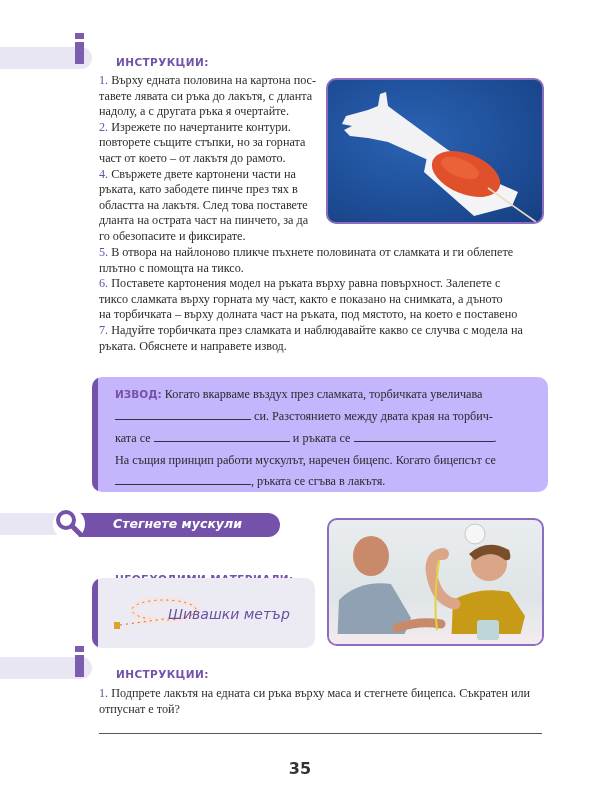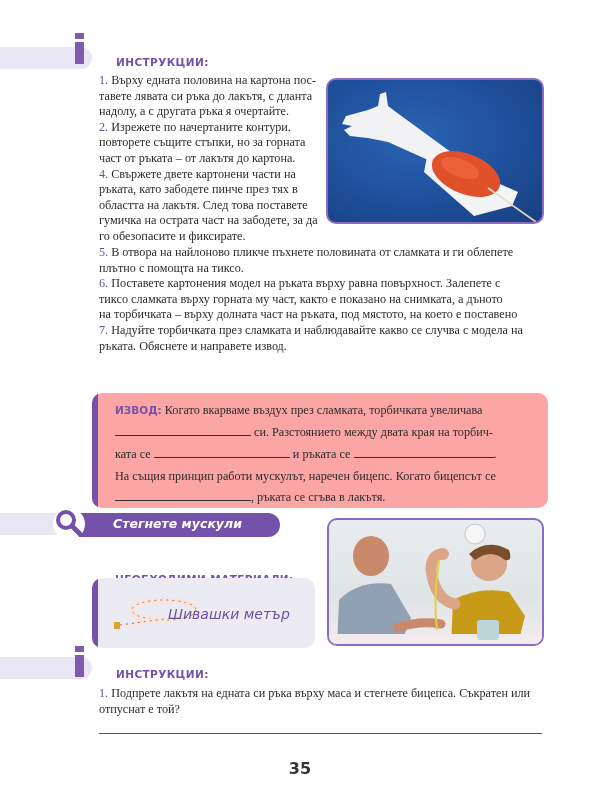--- a/index.html
+++ b/index.html
@@ -15,21 +15,21 @@
   .info-i .dot { position: absolute; left: 0; top: 0; width: 9px; height: 6px; background: #7b5cae; }
   .info-i .stem { position: absolute; left: 0; top: 9px; width: 9px; height: 22px; background: #7b5cae; }
 
   .heading { position: absolute; font-family: "DejaVu Sans", sans-serif; font-weight: bold; font-size: 10.5px; letter-spacing: 0.4px; color: #7452aa; }
 
   .text-block { position: absolute; }
 
   .photo { position: absolute; border: 2px solid #8a6cc0; border-radius: 10px; overflow: hidden; }
 
   
-  .conclusion { position: absolute; left: 92px; top: 377px; width: 456px; height: 115px; background: #fca5a5; border-radius: 10px; overflow: hidden; margin-top: 16px; }
+  .conclusion { position: absolute; left: 92px; top: 377px; width: 456px; height: 115px; background: #c4b5fd; border-radius: 10px; overflow: hidden; }
   .conclusion .accent { position: absolute; left: 0; top: 0; bottom: 0; width: 6px; background: #7452aa; }
   .conclusion .line { position: absolute; left: 23px; font-family: "Liberation Serif", serif; font-size: 12.2px; color: #2b2b2b; white-space: nowrap; }
   .blank { display: inline-block; border-bottom: 1px solid #333; height: 11px; vertical-align: baseline; }
   .concl-label { font-family: "DejaVu Sans", sans-serif; font-weight: bold; font-size: 10.5px; color: #7452aa; }
 
   
   .act-bar-left { position: absolute; left: 0; top: 513px; width: 90px; height: 22px; background: #e9e6f3; }
   .act-pill { position: absolute; left: 75px; top: 513px; width: 205px; height: 24px; background: #7452aa; border-radius: 0 12px 12px 0; }
   .act-title { position: absolute; left: 113px; top: 516px; font-family: "DejaVu Sans", sans-serif; font-weight: bold; font-style: italic; font-size: 12.5px; color: #ffffff; text-align: center; }
   .magnifier { position: absolute; left: 52px; top: 507px; width: 34px; height: 34px; }
@@ -50,25 +50,25 @@
     <div class="stem"></div>
 </div>
 <div class="heading" style="left:116px; top:56px;">ИНСТРУКЦИИ:</div>
 
 <div class="text-block serif" style="left:99px; top:73px; width:220px;">
   <div><span class="num">1.</span> <span>Върху едната половина на картона пос-</span></div>
   <div>тавете лявата си ръка до лакътя, с дланта</div>
   <div>надолу, а с другата ръка я очертайте.</div>
   <div><span class="num">2.</span> <span>Изрежете по начертаните контури.</span></div>
   <div>повторете същите стъпки, но за горната</div>
-  <div>част от ръката – от лакътя до картона.</div>
+  <div>част от което – от лакътя до рамото.</div>
   <div><span class="num">4.</span> <span>Свържете двете картонени части на</span></div>
   <div>ръката, като забодете пинче през тях в</div>
   <div>областта на лакътя. След това поставете</div>
-  <div>гумичка на острата част на забодете, за да</div>
+  <div>дланта на острата част на пинчето, за да</div>
   <div>го обезопасите и фиксирате.</div>
 </div>
 
 <div class="text-block serif" style="left:99px; top:245px; width:450px; white-space:nowrap;">
   <div><span class="num">5.</span> <span>В отвора на найлоново пликче пъхнете половината от сламката и ги облепете</span></div>
   <div>плътно с помощта на тиксо.</div>
   <div><span class="num">6.</span> <span>Поставете картонения модел на ръката върху равна повърхност. Залепете с</span></div>
   <div>тиксо сламката върху горната му част, както е показано на снимката, а дъното</div>
   <div>на торбичката – върху долната част на ръката, под мястото, на което е поставено</div>
   <div><span class="num">7.</span> <span>Надуйте торбичката през сламката и наблюдавайте какво се случва с модела на</span></div>

